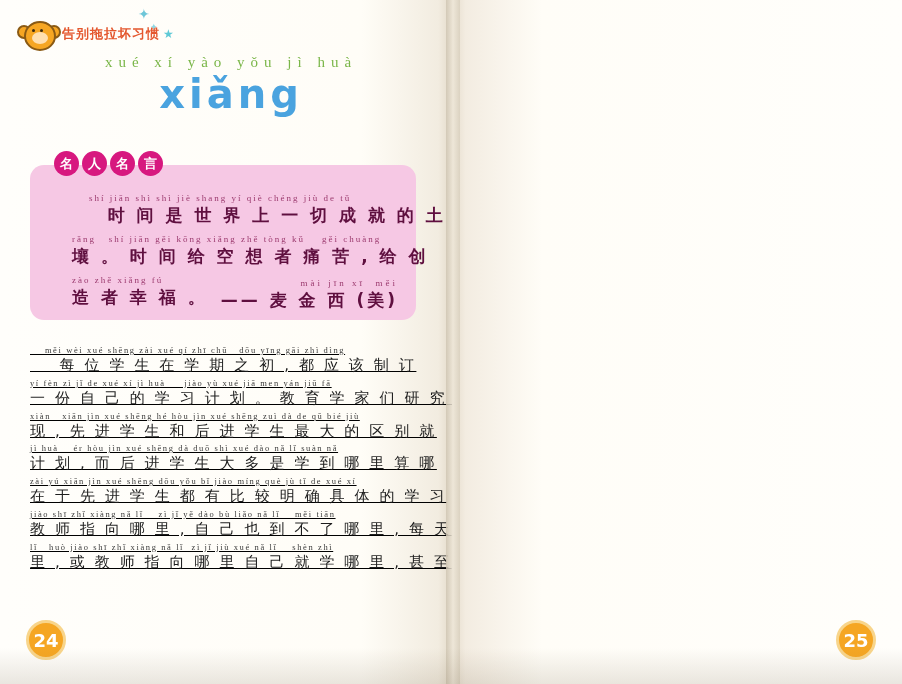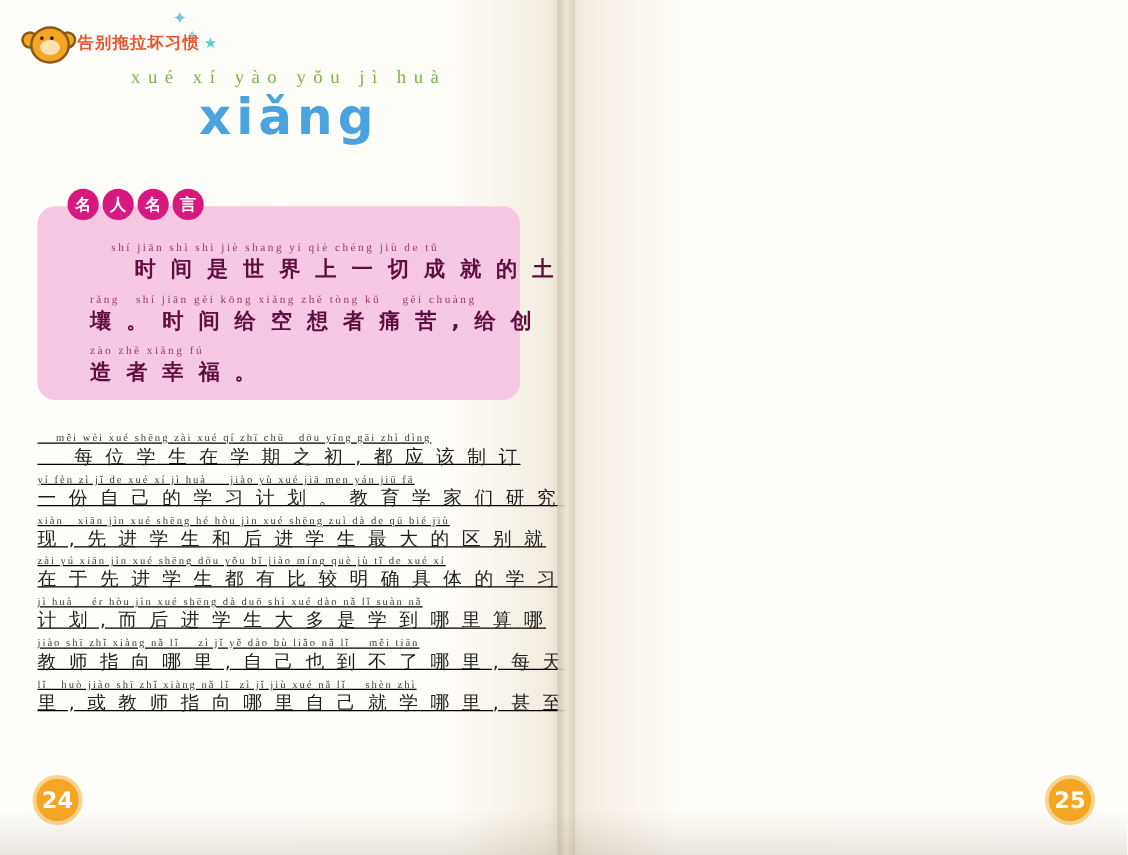--- a/index.html
+++ b/index.html
@@ -174,42 +174,46 @@
         </div>
         <div class="qline">
           <div class="qpy">rǎng   shí jiān gěi kōng xiǎng zhě tòng kǔ    gěi chuàng</div>
           <div class="qhan">壤 。 时 间 给 空 想 者 痛 苦 , 给 创</div>
         </div>
         <div class="qline">
           <div class="qpy">zào zhě xiǎng fú</div>
           <div class="qhan">造 者 幸 福 。</div>
         </div>
       </div>
+      <div class="quote-author">
+        <div class="qpy">mài jīn xī  měi</div>
+        <div class="qhan">—— 麦 金 西 (美)</div>
+      </div>
     </div>
 
     <div class="bodytext b-left">
       <div class="prow">
         <div class="py">    měi wèi xué shēng zài xué qí zhī chū   dōu yīng gāi zhì dìng</div>
         <div class="han">    每 位 学 生 在 学 期 之 初 , 都 应 该 制 订</div>
       </div>
       <div class="prow">
         <div class="py">yí fèn zì jǐ de xué xí jì huà     jiào yù xué jiā men yán jiū fā</div>
         <div class="han">一 份 自 己 的 学 习 计 划 。 教 育 学 家 们 研 究 发</div>
       </div>
       <div class="prow">
         <div class="py">xiàn   xiān jìn xué shēng hé hòu jìn xué shēng zuì dà de qū bié jiù</div>
         <div class="han">现 , 先 进 学 生 和 后 进 学 生 最 大 的 区 别 就</div>
       </div>
       <div class="prow">
+        <div class="py">jì huà    ér hòu jìn xué shēng dà duō shì xué dào nǎ lǐ suàn nǎ</div>
+        <div class="han">计 划 , 而 后 进 学 生 大 多 是 学 到 哪 里 算 哪</div>
+      </div>
+      <div class="prow">
         <div class="py">zài yú xiān jìn xué shēng dōu yǒu bǐ jiào míng què jù tǐ de xué xí</div>
         <div class="han">在 于 先 进 学 生 都 有 比 较 明 确 具 体 的 学 习</div>
-      </div>
-      <div class="prow">
-        <div class="py">jì huà    ér hòu jìn xué shēng dà duō shì xué dào nǎ lǐ suàn nǎ</div>
-        <div class="han">计 划 , 而 后 进 学 生 大 多 是 学 到 哪 里 算 哪</div>
       </div>
       <div class="prow">
         <div class="py">jiào shī zhǐ xiàng nǎ lǐ    zì jǐ yě dào bù liǎo nǎ lǐ    měi tiān</div>
         <div class="han">教 师 指 向 哪 里 , 自 己 也 到 不 了 哪 里 , 每 天</div>
       </div>
       <div class="prow">
         <div class="py">lǐ   huò jiào shī zhǐ xiàng nǎ lǐ  zì jǐ jiù xué nǎ lǐ    shèn zhì</div>
         <div class="han">里 , 或 教 师 指 向 哪 里 自 己 就 学 哪 里 , 甚 至</div>
       </div>
     </div>

